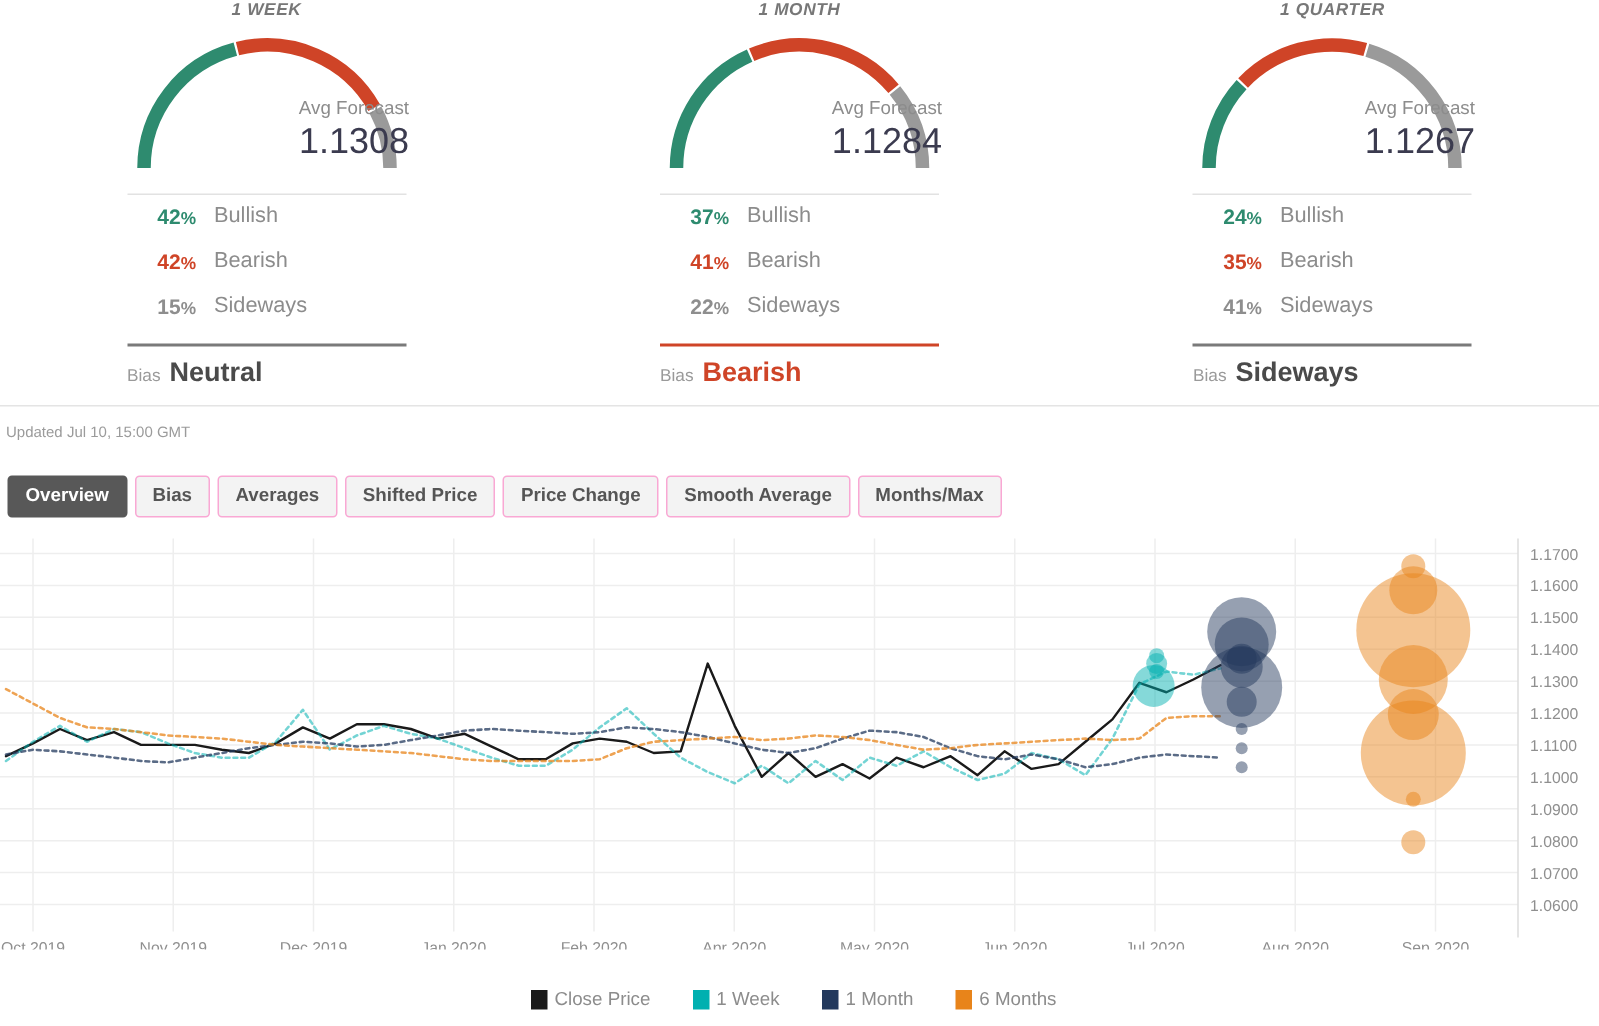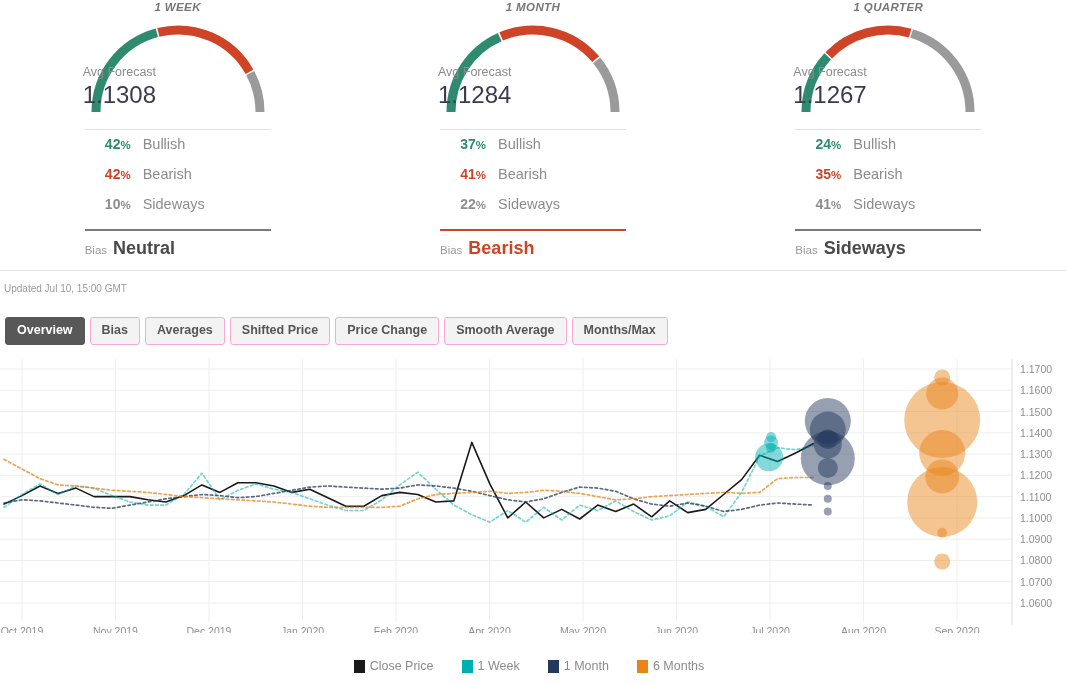--- a/index.html
+++ b/index.html
@@ -19,22 +19,22 @@
     flex: 1 1 0; position: relative;
     display: flex; flex-direction: column; align-items: center;
   }
   .gauge-title {
     font-size: 11.5px; font-style: italic; font-weight: bold;
     letter-spacing: .4px; color: #777; margin-top: 1px; margin-bottom: 2px;
   }
   .gauge-wrap { position: relative; width: 190px; height: 108px; }
   .gauge-wrap svg { display: block; }
   .gauge-center {
-    position: absolute; left: 0; right: 12px; top: 50px;
-    text-align: left; pointer-events: none;
+    position: absolute; left: 0; right: 0; top: 50px;
+    text-align: right; pointer-events: none;
   }
   .gauge-label { font-size: 12.5px; color: #8c8c8c; line-height: 15px; }
   .gauge-value { font-size: 24px; color: #3b3b4f; line-height: 30px; font-weight: normal; }
 
   .stats { width: 186px; margin-top: 6px; }
   .stats-top-rule { border-top: 1px solid #e2e2e2; margin-bottom: 6px; }
   .stat-row { display: flex; align-items: flex-start; height: 30px; }
   .stat-pct { width: 46px; text-align: right; font-size: 14px; font-weight: bold; }
   .stat-pct .sign { font-size: 11.5px; font-weight: bold; }
   .stat-name { font-size: 14.5px; color: #8c8c8c; padding-left: 12px; }
@@ -99,21 +99,21 @@
           <div class="stats-top-rule"></div>
           <div class="stat-row">
             <div class="stat-pct pct-bull"><span>42</span><span class="sign">%</span></div>
             <div class="stat-name">Bullish</div>
           </div>
           <div class="stat-row">
             <div class="stat-pct pct-bear"><span>42</span><span class="sign">%</span></div>
             <div class="stat-name">Bearish</div>
           </div>
           <div class="stat-row">
-            <div class="stat-pct pct-side"><span>10</span><span class="sign">%</span></div>
+            <div class="stat-pct pct-side"><span>15</span><span class="sign">%</span></div>
             <div class="stat-name">Sideways</div>
           </div>
           <div class="bias-rule" style="background: rgb(122, 122, 122);"></div>
           <div class="bias-row">
             <span class="bias-label">Bias</span>
             <span class="bias-value" style="color: rgb(74, 74, 74);">Neutral</span>
           </div>
         </div>
       </div>
       <div class="gauge-panel">

